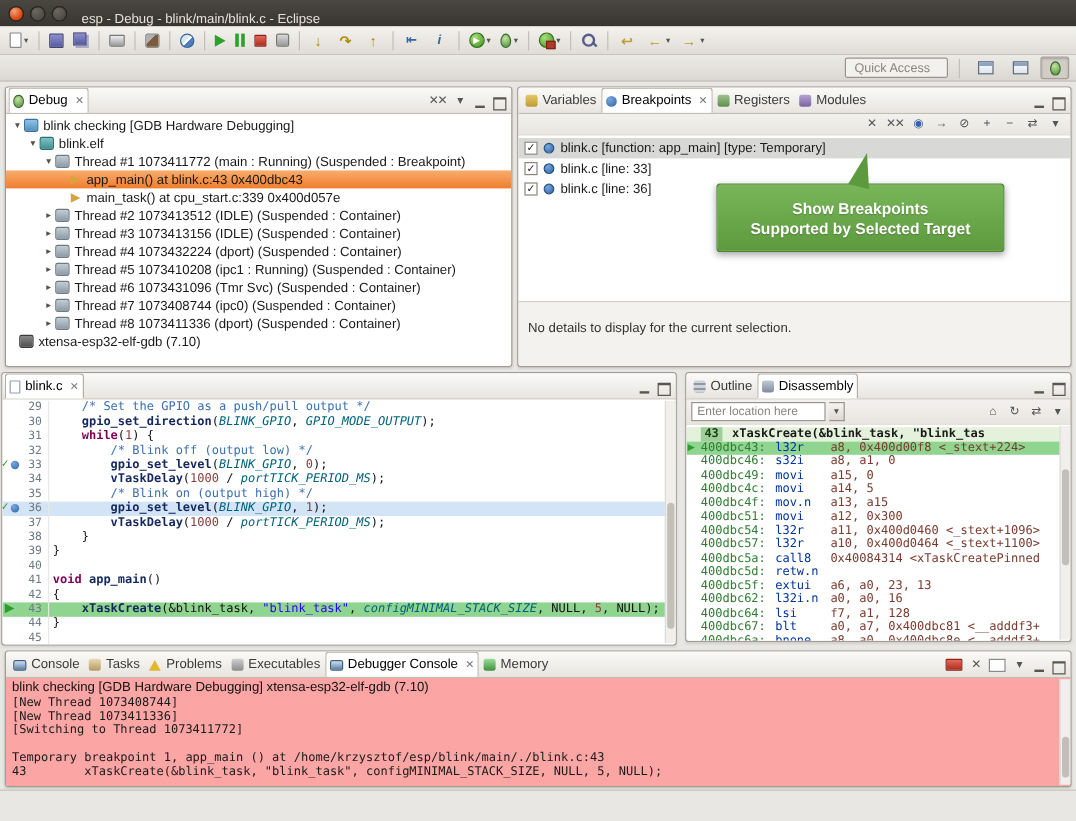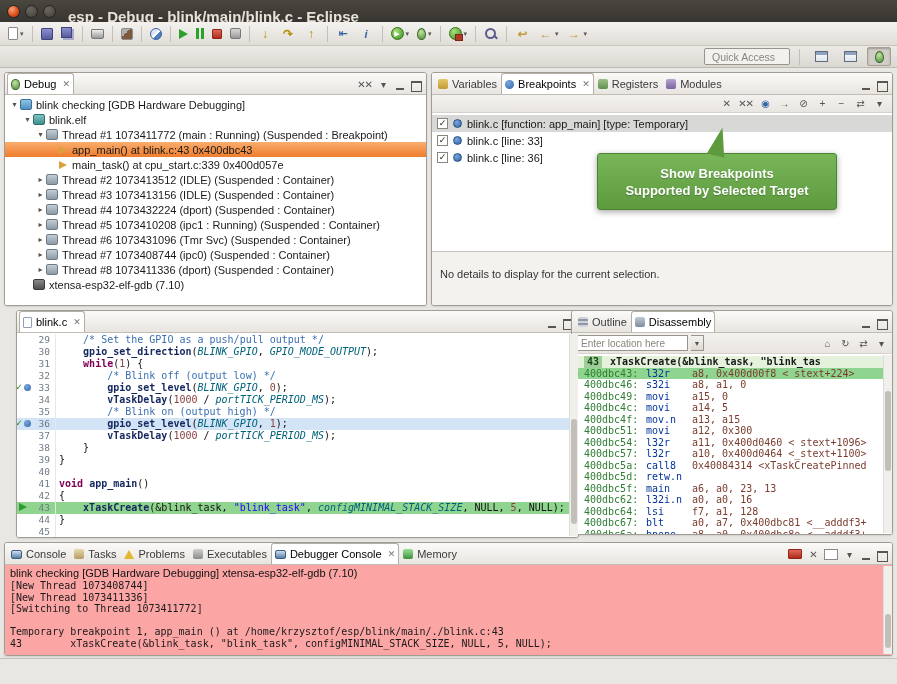--- a/index.html
+++ b/index.html
@@ -5,21 +5,21 @@
   *{box-sizing:border-box;margin:0;padding:0;}
   html,body{width:897px;height:684px;overflow:hidden;}
   body{font-family:"Liberation Sans","DejaVu Sans",sans-serif;font-size:11px;background:#e9e7e4;color:#1a1a1a;position:relative;}
 
   
   #titlebar{position:absolute;left:0;top:0;width:897px;height:22px;background:linear-gradient(#4a4741,#383530);display:flex;align-items:center;}
   .winbtns{display:flex;gap:5px;margin-left:7px;}
   .wb{width:13px;height:13px;border-radius:50%;display:inline-block;border:1px solid #26241f;}
   .wb-close{background:radial-gradient(circle at 35% 30%,#f2a37a,#df4b16 60%,#a83710);}
   .wb-min,.wb-max{background:radial-gradient(circle at 35% 30%,#6b675f,#43403a);}
-  #titlebar .title{color:#e6e2da;font-weight:bold;font-size:15px;margin-left:12px;white-space:nowrap;overflow:hidden;margin-top:10px;}
+  #titlebar .title{color:#e6e2da;font-weight:normal;font-size:11px;margin-left:12px;white-space:nowrap;overflow:hidden;margin-top:10px;}
 
   
   #toolbar1{position:absolute;left:0;top:22px;width:897px;height:24px;background:linear-gradient(#f4f2ef,#e0ddd7);border-bottom:1px solid #c9c4bc;display:flex;align-items:center;padding:0 4px;}
   .tb-btn{height:20px;display:inline-flex;align-items:center;padding:0 2px;border:1px solid transparent;border-radius:2px;margin:0 1px;}
   .tb-sep{width:1px;height:16px;background:#c3beb6;margin:0 4px;display:inline-block;}
   .tbi{width:15px;height:15px;display:inline-flex;align-items:center;justify-content:center;font-size:11px;color:#555;}
   .dd{font-size:7px;color:#555;margin-left:2px;}
   #toolbar2{position:absolute;left:0;top:46px;width:897px;height:22px;background:linear-gradient(#eceae6,#dbd8d2);border-bottom:1px solid #bdb8b0;display:flex;align-items:center;justify-content:flex-end;padding:0 6px;gap:5px;}
   .qa{min-width:86px;height:17px;border:1px solid #9a958c;border-radius:2px;background:#f3f1ee;color:#8a857c;font-size:10.5px;display:flex;align-items:center;padding:0 7px;}
   .persp{width:24px;height:19px;border:1px solid transparent;border-radius:2px;display:inline-flex;align-items:center;justify-content:center;}
@@ -342,21 +342,21 @@
         <div class="trow" style="padding-left: 30px;">
           <span class="tarrow">▸</span>
           <span class="ticon tic-thread"></span>
           <span class="tlabel">Thread #7 1073408744 (ipc0) (Suspended : Container)</span>
         </div>
         <div class="trow" style="padding-left: 30px;">
           <span class="tarrow">▸</span>
           <span class="ticon tic-thread"></span>
           <span class="tlabel">Thread #8 1073411336 (dport) (Suspended : Container)</span>
         </div>
-        <div class="trow" style="padding-left: 17px;">
+        <div class="trow" style="">
           <span class="tarrow"></span>
           <span class="ticon tic-gdb"></span>
           <span class="tlabel">xtensa-esp32-elf-gdb (7.10)</span>
         </div>
       </div>
   </div>
 
   <div class="panel" id="bp-panel" style="left:431px;top:72px;width:462px;height:234px;">
     <div class="tabbar">
       <span id="bp-tabs" style="display:flex;align-items:flex-end;">
@@ -409,21 +409,21 @@
         <div class="bprow">
           <span class="cb">✓</span>
           <span class="bpdot"></span>
           <span class="bplabel">blink.c [line: 36]</span>
         </div>
       </div>
     <div id="bp-sash"></div>
     <div id="bp-details">No details to display for the current selection.</div>
   </div>
 
-  <div class="panel" id="editor-panel" style="left:16px;top:310px;width:563px;height:228px;">
+  <div class="panel" id="editor-panel" style="left:1px;top:310px;width:563px;height:228px;">
     <div class="tabbar">
       <span id="ed-tabs" style="display:flex;align-items:flex-end;">
           <span class="tab active">
             <span class="ti ti-cfile"></span>
             <span class="tlb">blink.c</span>
             <span class="close">✕</span>
           </span>
         </span>
       <span class="spacer"></span>
       <span class="hdr-icons">
@@ -489,21 +489,21 @@
         <div class="dr cur"><span class="dr-ruler"><span class="mk-cur small"></span></span><span class="dr-addr">400dbc43:</span><span class="dr-mn">l32r</span><span class="dr-ops">a8, 0x400d00f8 &lt;_stext+224&gt;</span></div>
         <div class="dr"><span class="dr-ruler"></span><span class="dr-addr">400dbc46:</span><span class="dr-mn">s32i</span><span class="dr-ops">a8, a1, 0</span></div>
         <div class="dr"><span class="dr-ruler"></span><span class="dr-addr">400dbc49:</span><span class="dr-mn">movi</span><span class="dr-ops">a15, 0</span></div>
         <div class="dr"><span class="dr-ruler"></span><span class="dr-addr">400dbc4c:</span><span class="dr-mn">movi</span><span class="dr-ops">a14, 5</span></div>
         <div class="dr"><span class="dr-ruler"></span><span class="dr-addr">400dbc4f:</span><span class="dr-mn">mov.n</span><span class="dr-ops">a13, a15</span></div>
         <div class="dr"><span class="dr-ruler"></span><span class="dr-addr">400dbc51:</span><span class="dr-mn">movi</span><span class="dr-ops">a12, 0x300</span></div>
         <div class="dr"><span class="dr-ruler"></span><span class="dr-addr">400dbc54:</span><span class="dr-mn">l32r</span><span class="dr-ops">a11, 0x400d0460 &lt;_stext+1096&gt;</span></div>
         <div class="dr"><span class="dr-ruler"></span><span class="dr-addr">400dbc57:</span><span class="dr-mn">l32r</span><span class="dr-ops">a10, 0x400d0464 &lt;_stext+1100&gt;</span></div>
         <div class="dr"><span class="dr-ruler"></span><span class="dr-addr">400dbc5a:</span><span class="dr-mn">call8</span><span class="dr-ops">0x40084314 &lt;xTaskCreatePinned</span></div>
         <div class="dr"><span class="dr-ruler"></span><span class="dr-addr">400dbc5d:</span><span class="dr-mn">retw.n</span><span class="dr-ops"></span></div>
-        <div class="dr"><span class="dr-ruler"></span><span class="dr-addr">400dbc5f:</span><span class="dr-mn">main</span><span class="dr-ops">a6, a0, 23, 13</span></div>
+        <div class="dr"><span class="dr-ruler"></span><span class="dr-addr">400dbc5f:</span><span class="dr-mn">extui</span><span class="dr-ops">a6, a0, 23, 13</span></div>
         <div class="dr"><span class="dr-ruler"></span><span class="dr-addr">400dbc62:</span><span class="dr-mn">l32i.n</span><span class="dr-ops">a0, a0, 16</span></div>
         <div class="dr"><span class="dr-ruler"></span><span class="dr-addr">400dbc64:</span><span class="dr-mn">lsi</span><span class="dr-ops">f7, a1, 128</span></div>
         <div class="dr"><span class="dr-ruler"></span><span class="dr-addr">400dbc67:</span><span class="dr-mn">blt</span><span class="dr-ops">a0, a7, 0x400dbc81 &lt;__adddf3+</span></div>
         <div class="dr"><span class="dr-ruler"></span><span class="dr-addr">400dbc6a:</span><span class="dr-mn">bnone</span><span class="dr-ops">a8, a0, 0x400dbc8e &lt;__adddf3+</span></div>
       </div>
     <div class="vscroll" style="top:44px;">
         <div class="vthumb" style="top:20%;height:45%;"></div>
       </div>
   </div>
 

